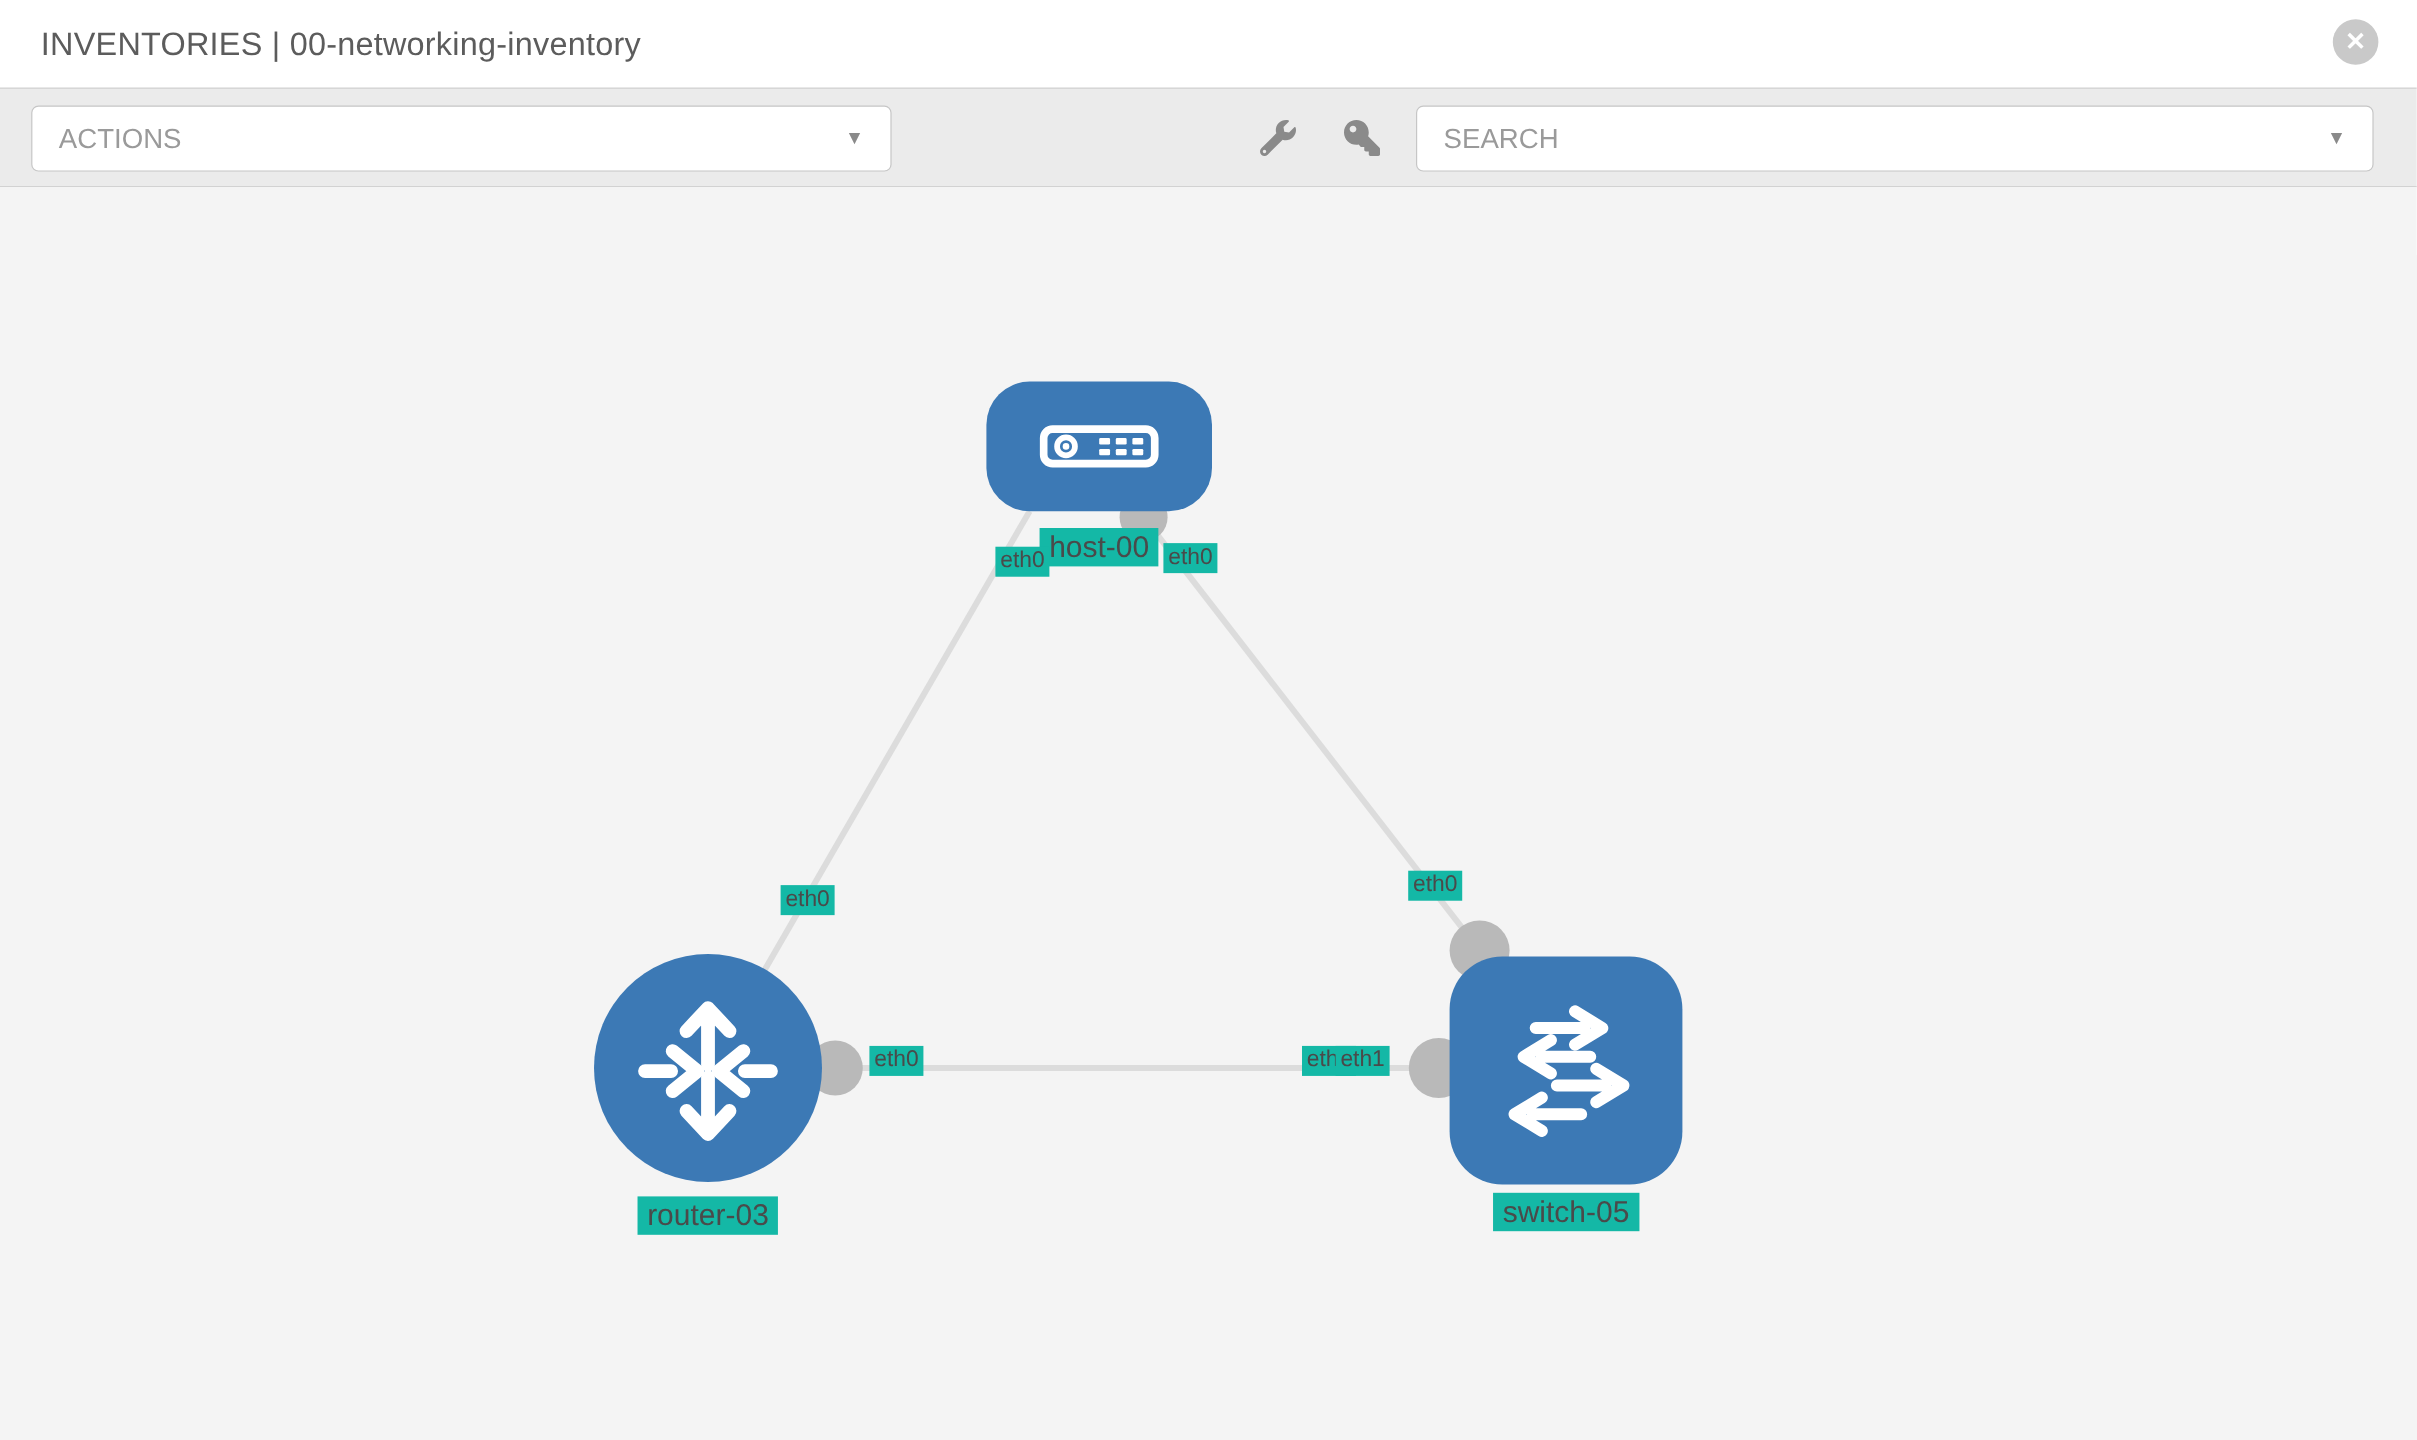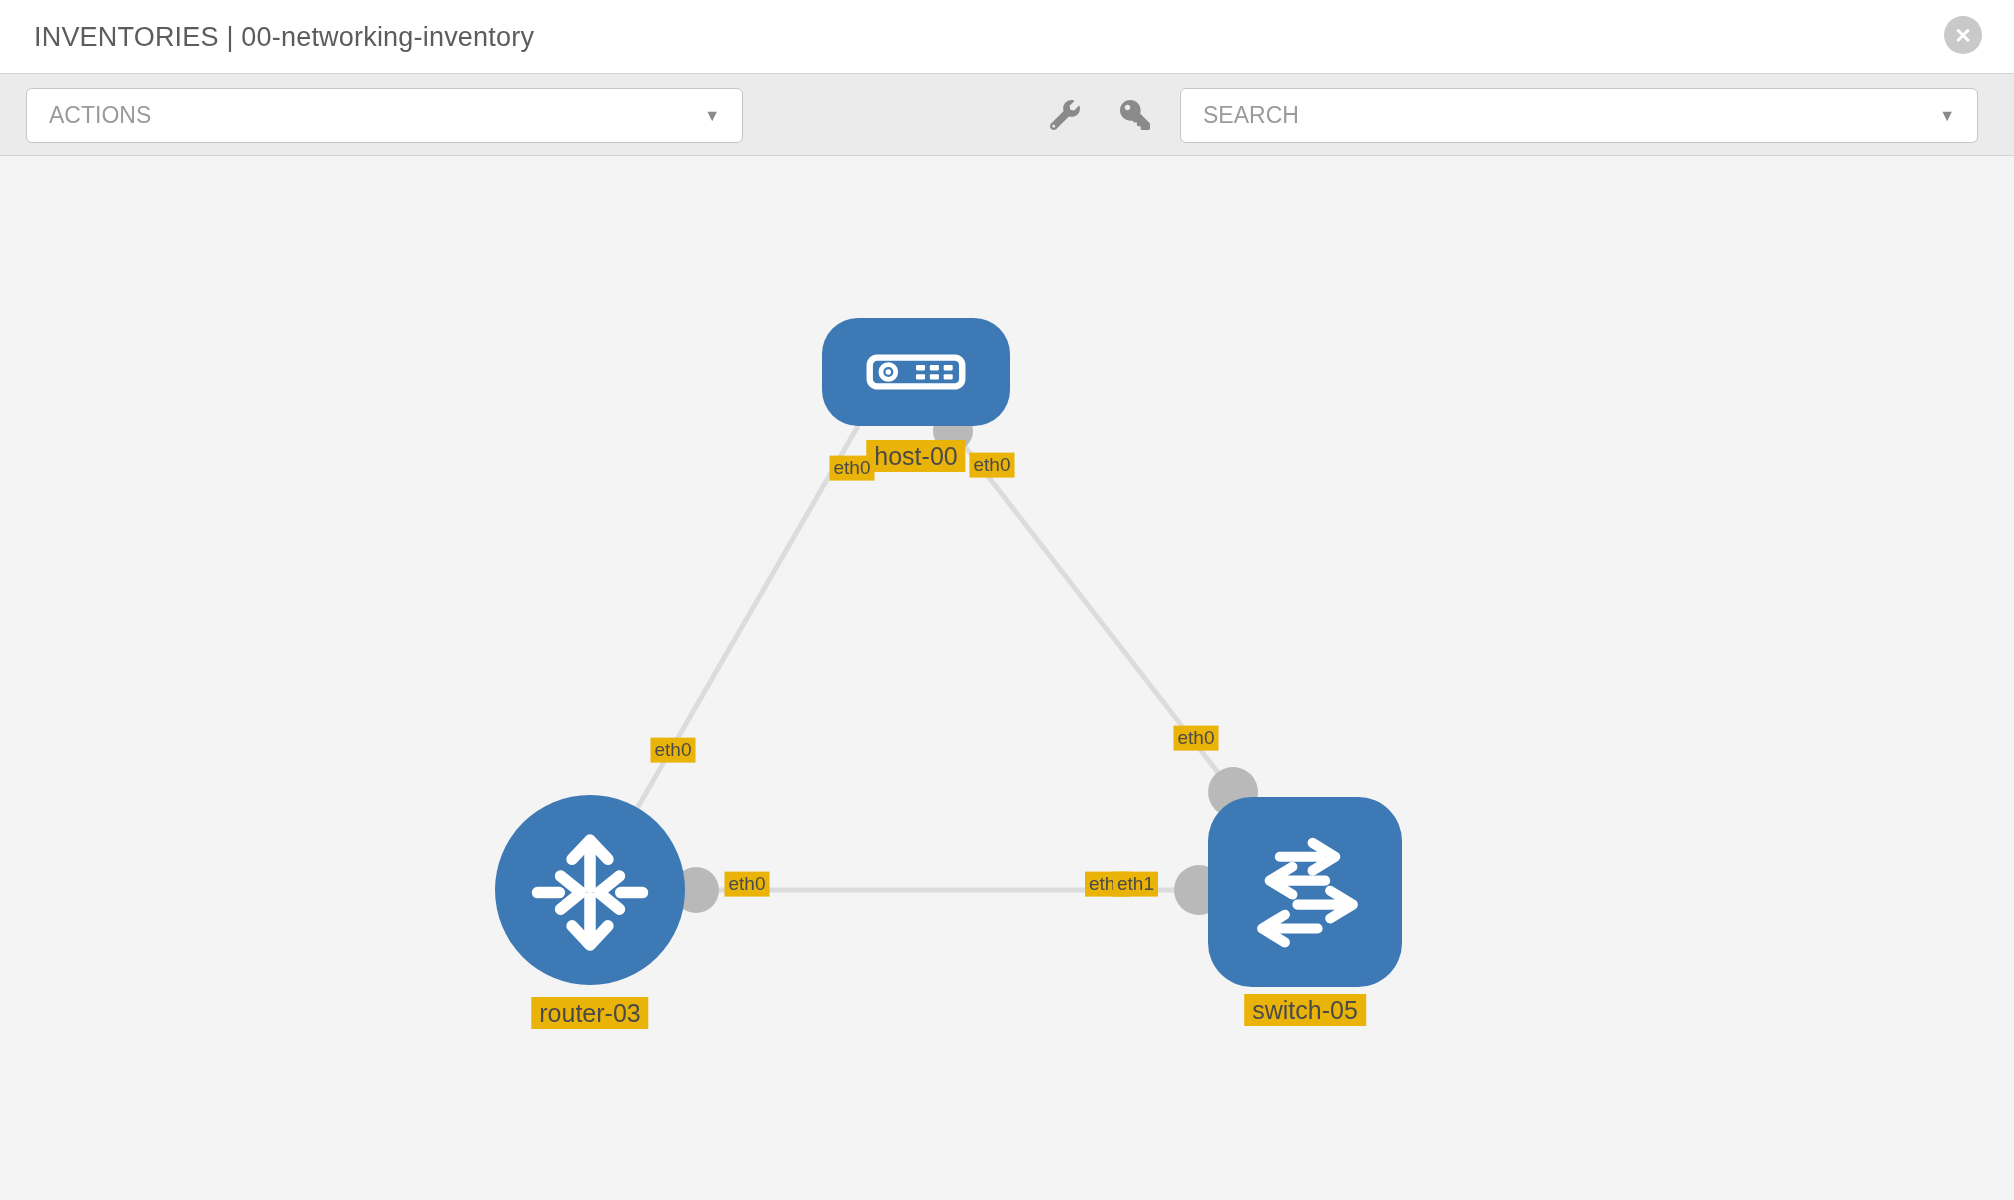--- a/index.html
+++ b/index.html
@@ -53,21 +53,21 @@
   }
   .links-svg { position: absolute; left: 0; top: 0; }
 
   .node { position: absolute; background: #3c79b5; display: flex; align-items: center; justify-content: center; cursor: pointer; }
   .node-host   { left: 822px; top: 162px; width: 188px; height: 108px; border-radius: 36px; }
   .node-router { left: 495px; top: 639px; width: 190px; height: 190px; border-radius: 50%; }
   .node-switch { left: 1208px; top: 641px; width: 194px; height: 190px; border-radius: 44px; }
   .node svg { fill: none; stroke: #ffffff; }
 
   .node-label, .iface-label {
-    position: absolute; background: #eab308; color: #4a4a4a; white-space: nowrap;
+    position: absolute; background: #14b8a6; color: #4a4a4a; white-space: nowrap;
     transform: translate(-50%, -50%); line-height: 1.2;
   }
   .node-label { font-size: 25px; padding: 1px 8px; cursor: pointer; }
   .iface-label { font-size: 19px; padding: 1px 4px; }
   .iface-left-anchor { transform: translate(0, -50%); }
 
   
   .zoom-panel {
     position: absolute; left: 1622px; top: 1087px; width: 392px; height: 113px;
     background: #ffffff; border-left: 2px solid #aeaeae; border-top: 2px solid #aeaeae;

